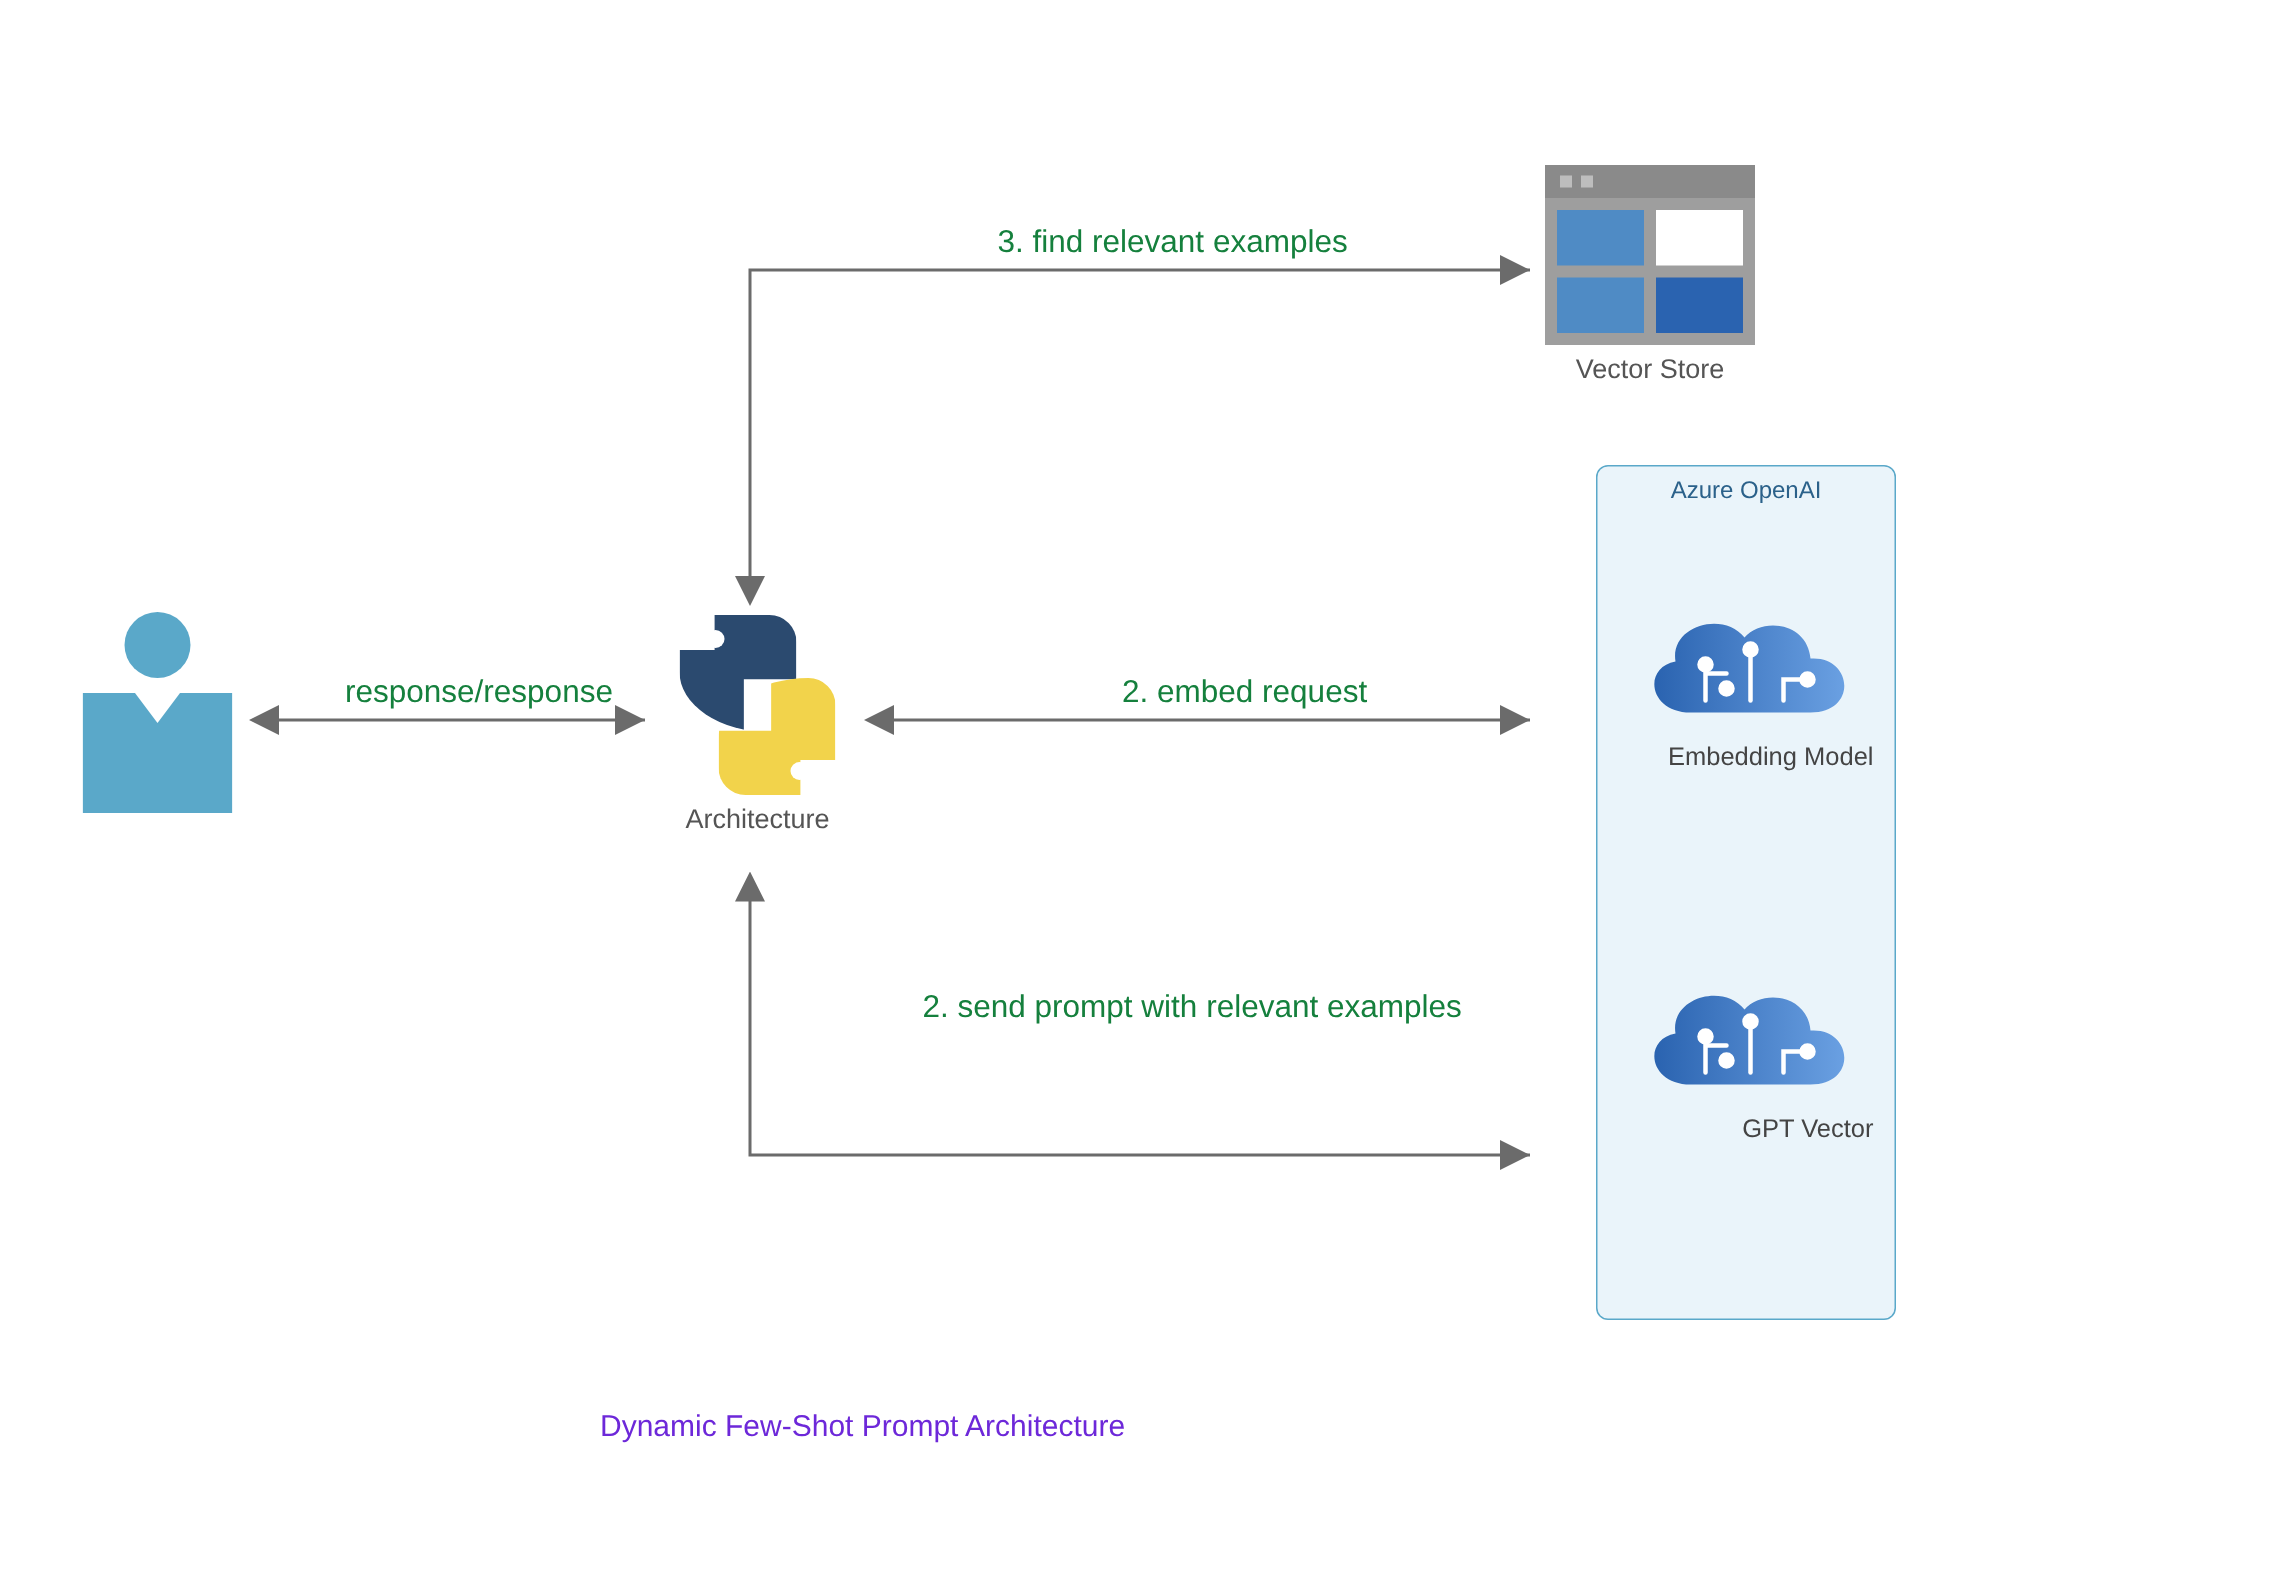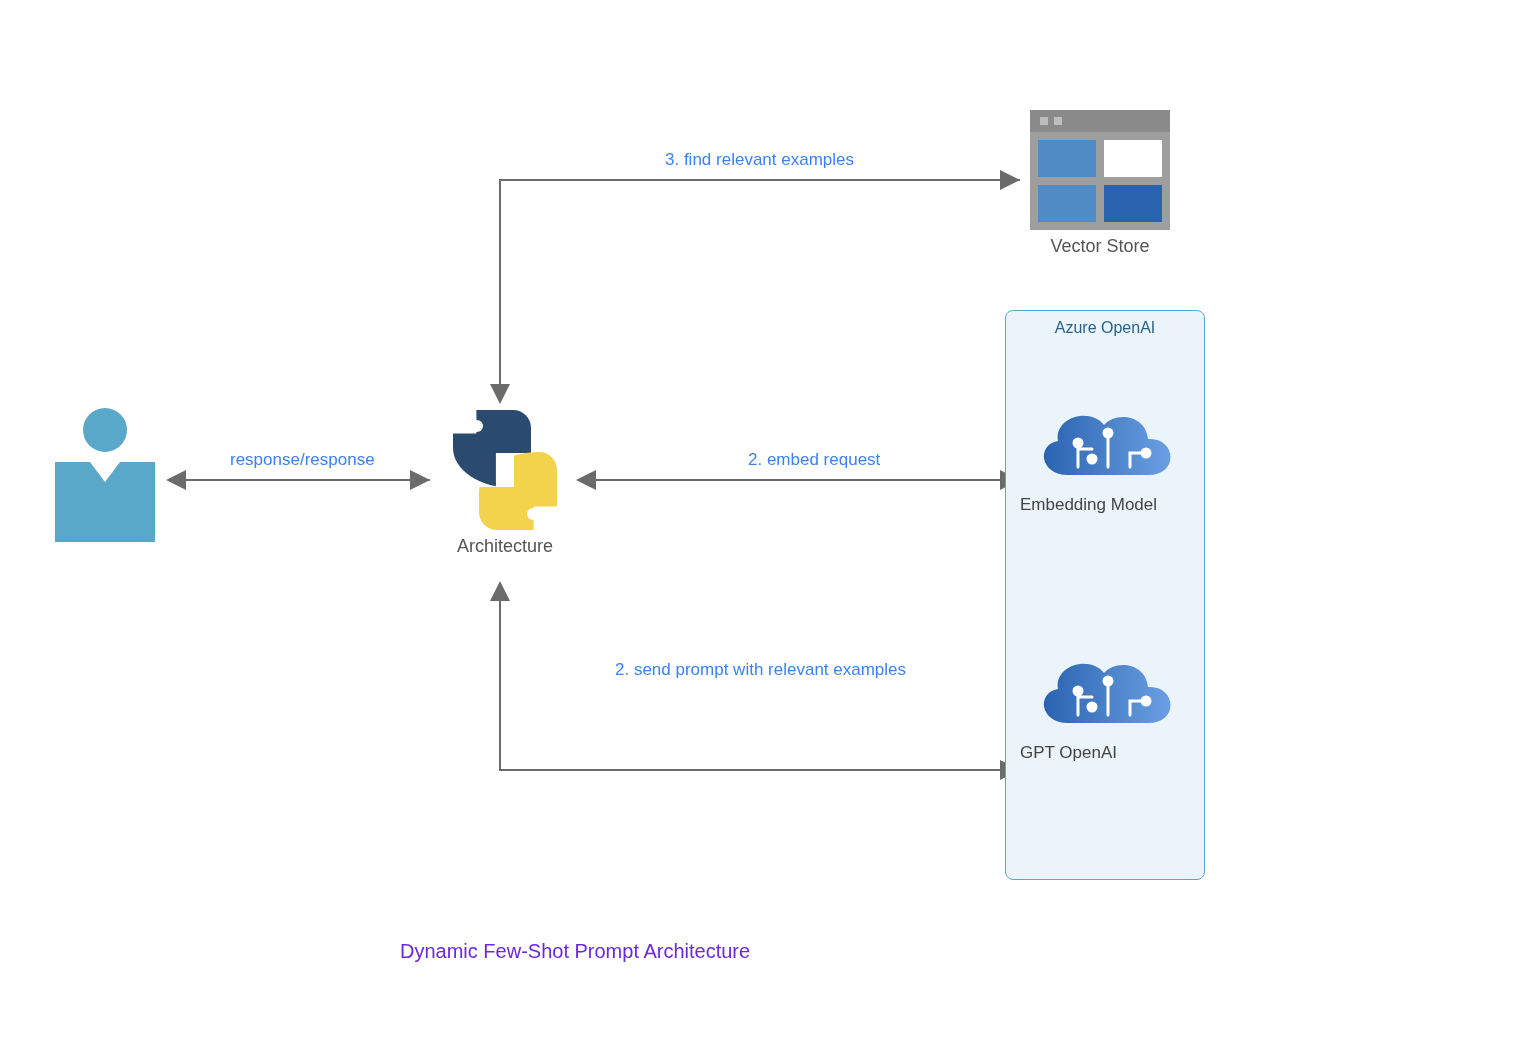--- a/index.html
+++ b/index.html
@@ -76,30 +76,30 @@
   .vcell3 { background:#4f8bc5; }
   .vcell4 { background:#2a63b0; }
 
   
   .azure-panel {
     position: absolute; border: 1px solid #5aa8c9; border-radius: 8px;
     background: #eaf4fa; padding: 8px 14px 18px;
   }
   .azure-title { font-size: 16px; color: #2b618a; text-align: center; margin-bottom: 10px; }
 
-  .cloud-wrap { width: 170px; margin: 10px auto 4px; text-align:left; }
+  .cloud-wrap { width: 170px; margin: 10px auto 4px; text-align:right; }
   .cloud {
     position: relative; width: 150px; height: 90px; margin: 0 auto;
   }
   .cloud svg { width:100%; height:100%; display:block; }
   .cloud-label { font-size: 17px; color:#444; margin-top: 8px; }
 
   
   .edge-label {
-    position: absolute; font-size: 17px; color:#3b82f6; white-space: nowrap;
+    position: absolute; font-size: 21px; color:#15803d; white-space: nowrap;
     background: transparent;
   }
 
   
   .caption {
     position: absolute; font-size: 20px; color:#6d28d9;
   }
 
   svg.edges { position:absolute; inset:0; width:1516px; height:1060px; pointer-events:none; }
 </style>
@@ -162,21 +162,21 @@
       <div class="vstore-grid">
         <div class="vcell1"></div>
           <div class="vcell2"></div>
         <div class="vcell3"></div>
           <div class="vcell4"></div>
       </div>
     </div>
     <div class="lbl">Vector Store</div>
   </div>
 
-  <div class="azure-panel" style="left:1005px; top:310px; width:200px; height:570px;">
+  <div class="azure-panel" style="left:1064px; top:310px; width:200px; height:570px;">
     <div class="azure-title">Azure OpenAI</div>
 
     <div class="cloud-wrap" style="margin-top:60px;">
       <div class="cloud">
         <svg viewBox="0 0 150 90">
           <path d="M38 78 C10 78 6 48 28 44 C24 20 60 10 74 28 C86 14 116 18 118 42 C146 40 150 78 118 78 Z" fill="url(#cloudGrad)"></path>
           <g stroke="#fff" stroke-width="3" fill="none" stroke-linecap="round">
             <path d="M48 70 L48 52 L62 52"></path>
             <circle cx="48" cy="46" r="4" fill="#fff"></circle>
             <path d="M78 70 L78 40"></path>
@@ -198,19 +198,19 @@
             <path d="M48 70 L48 52 L62 52"></path>
             <circle cx="48" cy="46" r="4" fill="#fff"></circle>
             <path d="M78 70 L78 40"></path>
             <circle cx="78" cy="36" r="4" fill="#fff"></circle>
             <path d="M100 70 L100 56 L112 56"></path>
             <circle cx="116" cy="56" r="4" fill="#fff"></circle>
             <circle cx="62" cy="62" r="4" fill="#fff"></circle>
           </g>
         </svg>
       </div>
-      <div class="cloud-label">GPT OpenAI</div>
+      <div class="cloud-label">GPT Vector</div>
     </div>
   </div>
 
   <div class="caption" style="left:400px; top:940px;">Dynamic Few-Shot Prompt Architecture</div>
 
 </div>
 
 </body></html>

